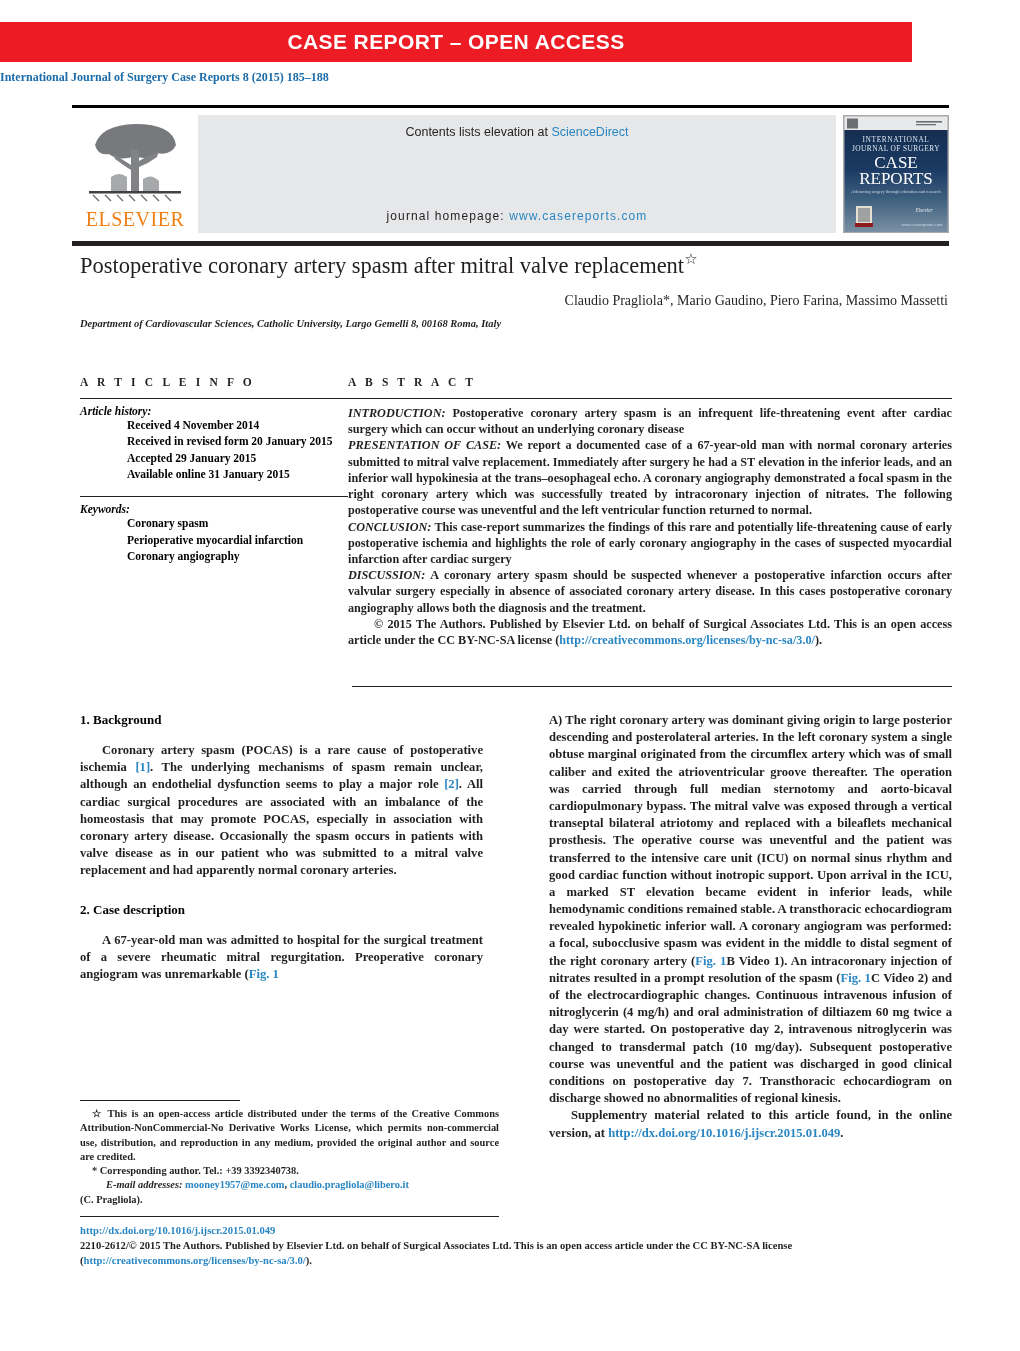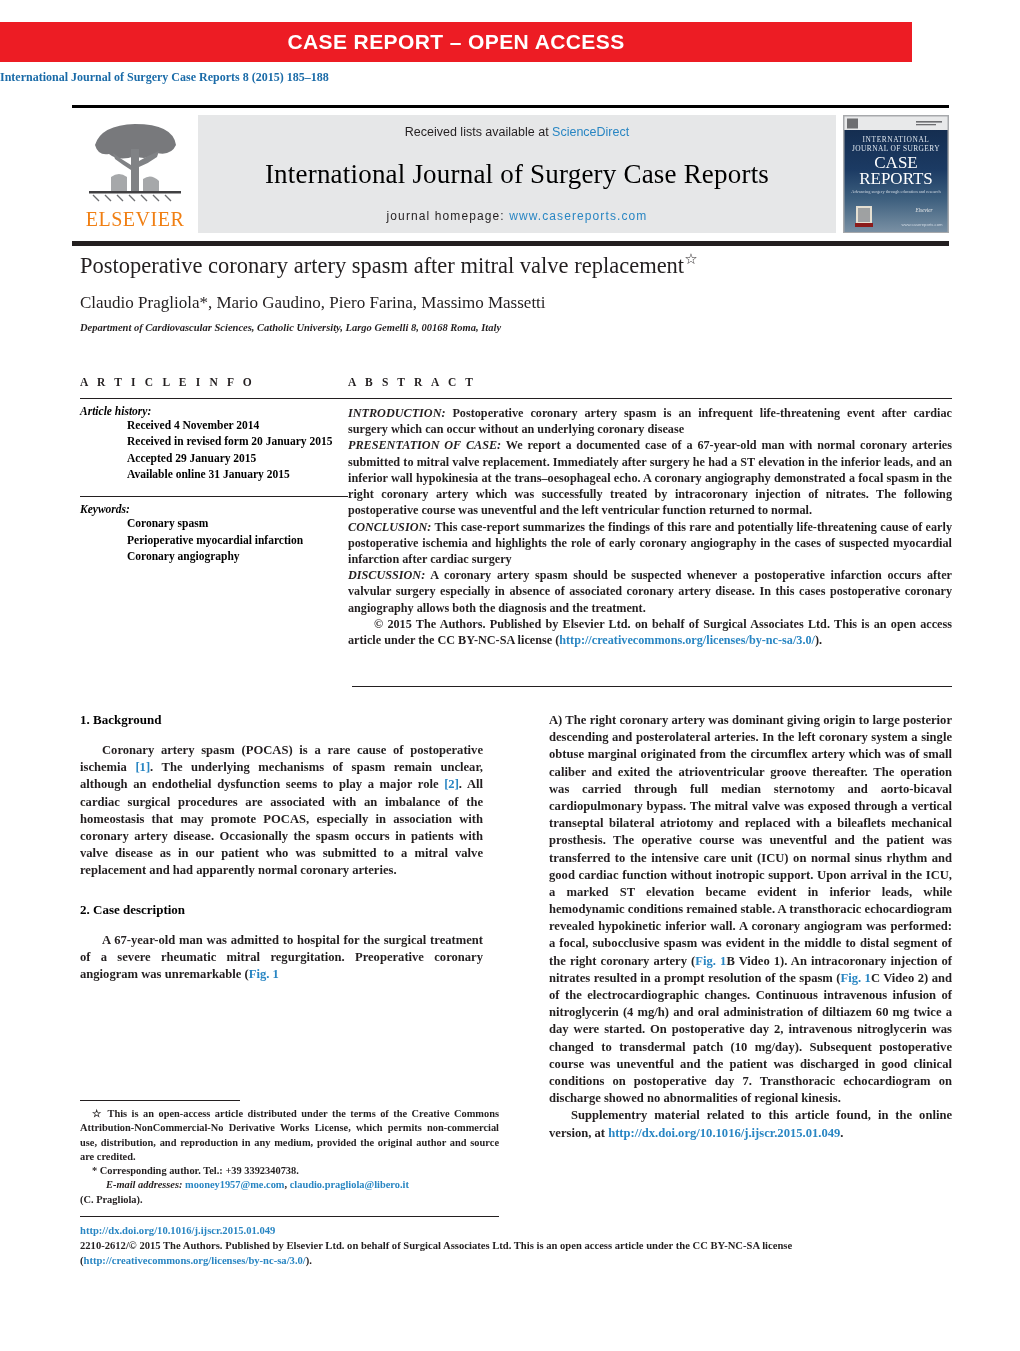--- a/index.html
+++ b/index.html
@@ -128,23 +128,24 @@
     font-family: "Liberation Serif", serif;
     font-size: 22.5px;
     font-weight: normal;
     color: #231f20;
     margin: 0 0 14px 0;
     line-height: 1.2;
   }
   .star-mark { font-size: 15px; vertical-align: super; }
   .authors {
     font-family: "Liberation Serif", serif;
-    font-size: 17px;
+    font-size: 14px;
     color: #231f20;
     margin: 0 0 9px 0;
+    text-align: right;
   }
   .affiliation {
     font-family: "Liberation Serif", serif;
     font-style: italic;
     font-weight: bold;
     font-size: 10.5px;
     color: #231f20;
   }
 
   
@@ -243,23 +244,22 @@
           <path d="M62 64 Q70 58 78 66 L78 76 L62 76 Z" fill="#909295" opacity="0.8"></path>
           <rect x="8" y="76" width="92" height="2.5" fill="#414042"></rect>
           <path d="M12 80 l6 6 M24 80 l6 6 M36 80 l6 6 M48 80 l6 6 M60 80 l6 6 M72 80 l6 6 M84 80 l6 6" stroke="#6d6e71" stroke-width="1.4" fill="none"></path>
         </g>
       </svg>
       <div class="elsevier-word">ELSEVIER</div>
     </div>
 
     <div class="masthead-center">
       <div class="contents-line">
-        <span>Received lists available at </span><span class="sd-link">ScienceDirect</span>
+        <span>Contents lists elevation at </span><span class="sd-link">ScienceDirect</span>
       </div>
-      <div class="journal-title">International Journal of Surgery Case Reports</div>
       <div class="homepage-line">
         <span>journal homepage: </span><span class="homepage-url">www.casereports.com</span>
       </div>
     </div>
 
     <div class="cover-thumb">
       <svg width="104" height="118" viewBox="0 0 104 118">
         <defs>
           <linearGradient id="cvg" x1="0" y1="0" x2="0" y2="1">
             <stop offset="0%" stop-color="#12294a"></stop>

